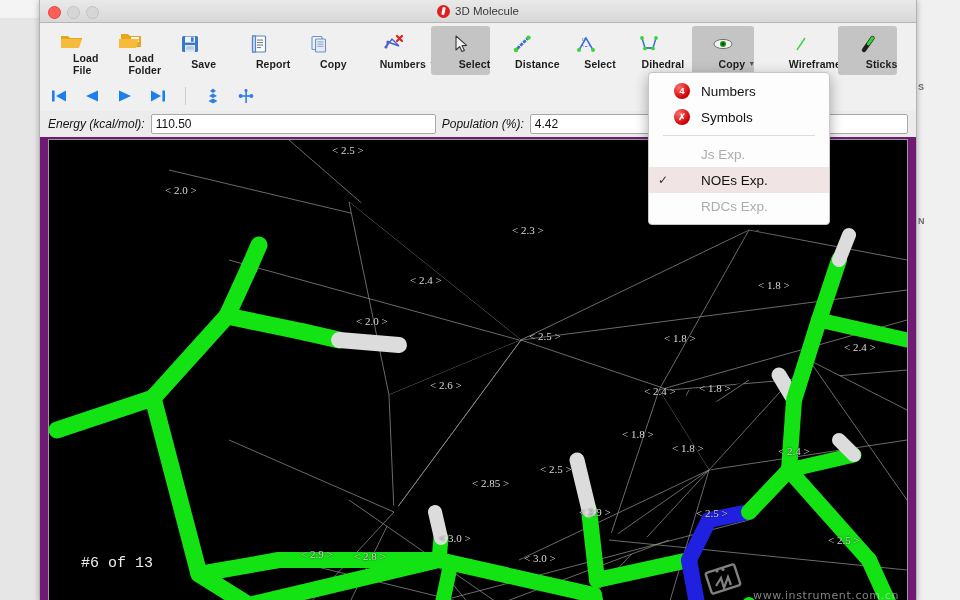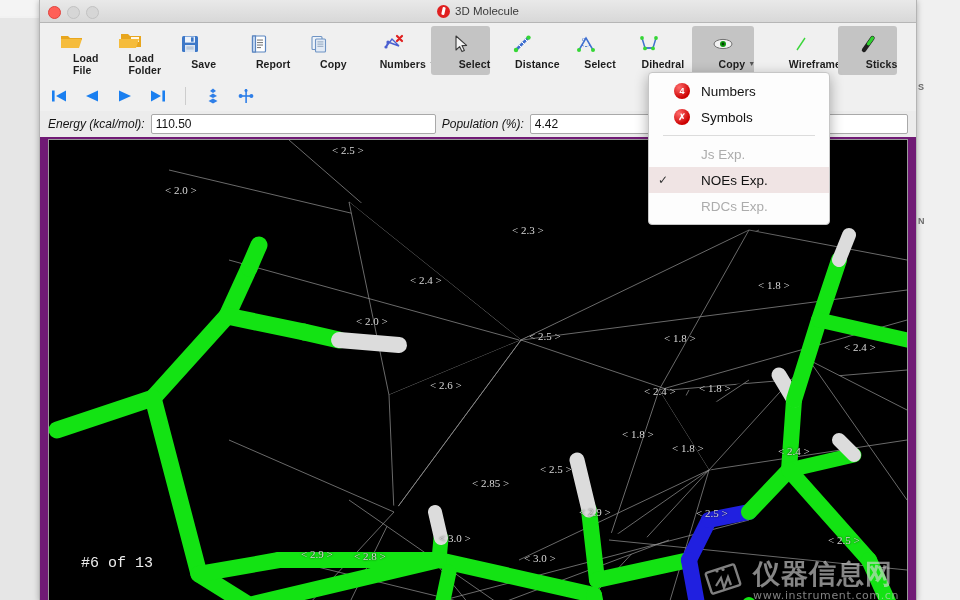--- a/index.html
+++ b/index.html
@@ -484,21 +484,20 @@
     <div id="frame-counter">#6 of 13</div>
 
     <div id="watermark">
       <svg id="wm-logo" viewBox="0 0 44 44">
         <rect x="4" y="10" width="30" height="22" rx="2" transform="rotate(-18 19 21)" fill="none" stroke="#cfcfcf" stroke-width="2.4"></rect>
         <circle cx="13" cy="13" r="1.6" fill="#cfcfcf"></circle>
         <circle cx="19" cy="11.5" r="1.6" fill="#cfcfcf"></circle>
         <path d="M12 28 L17 20 L20 30 L24 19 L27 27" fill="none" stroke="#cfcfcf" stroke-width="2.2"></path>
       </svg>
       <div class="wm-txt">
-        <div class="wm-cn">仪器信息网</div>
         <div class="wm-en">www.instrument.com.cn</div>
       </div>
     </div>
   <div class="lbl" style="left: 283px; top: 4px;">&lt; 2.5 &gt;</div>
       <div class="lbl" style="left: 116px; top: 44px;">&lt; 2.0 &gt;</div>
       <div class="lbl" style="left: 463px; top: 84px;">&lt; 2.3 &gt;</div>
       <div class="lbl" style="left: 361px; top: 134px;">&lt; 2.4 &gt;</div>
       <div class="lbl" style="left: 709px; top: 139px;">&lt; 1.8 &gt;</div>
       <div class="lbl" style="left: 307px; top: 175px;">&lt; 2.0 &gt;</div>
       <div class="lbl" style="left: 480px; top: 190px;">&lt; 2.5 &gt;</div>

